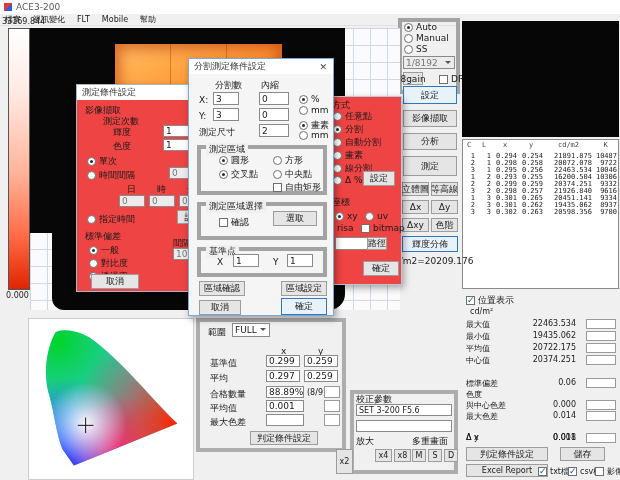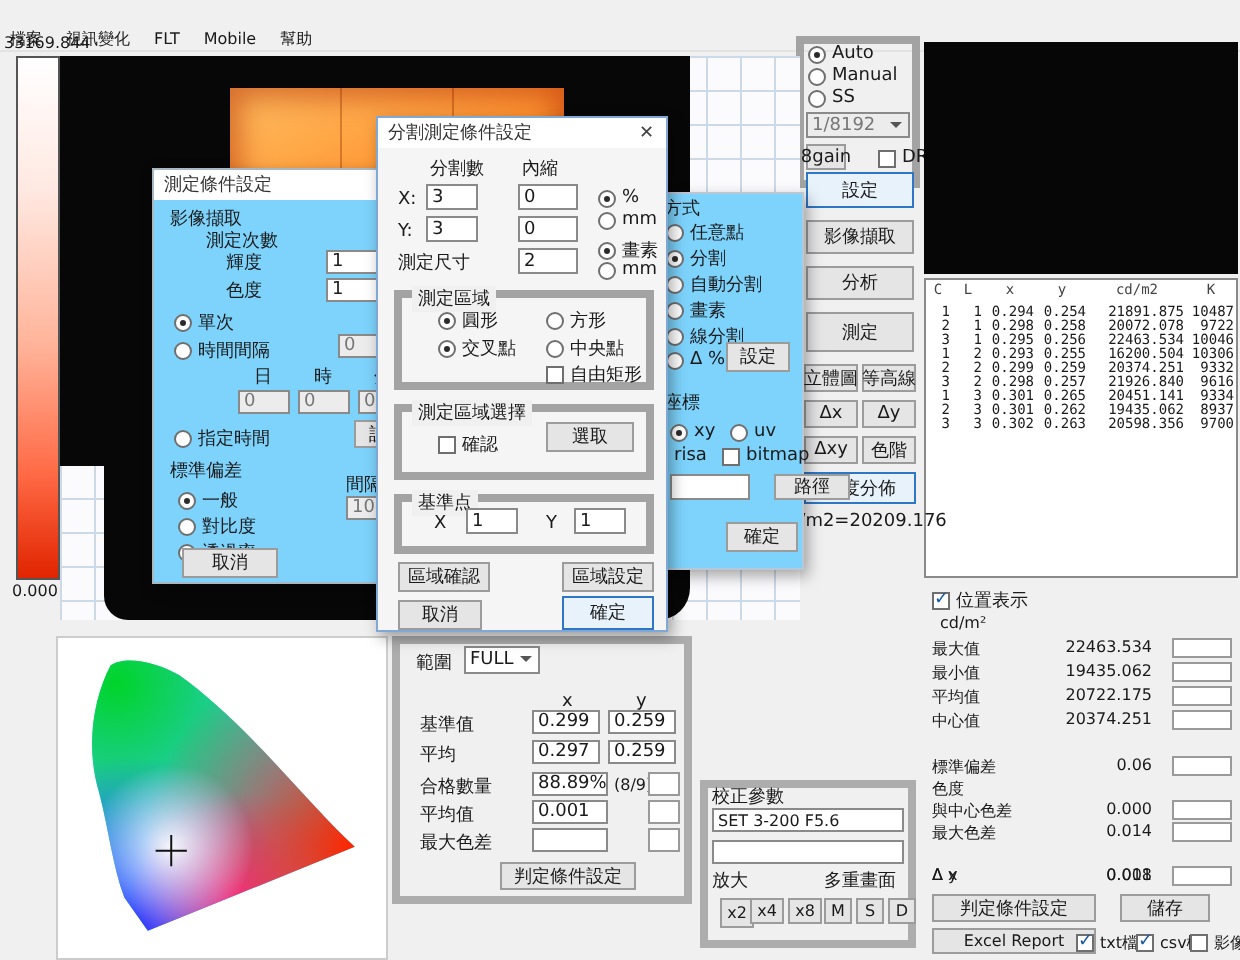--- a/index.html
+++ b/index.html
@@ -26,21 +26,21 @@
        position:relative;box-sizing:border-box}
   .rd i{border-radius:50%}
   .rd.on i:after{content:"";position:absolute;left:2px;top:2px;right:2px;bottom:2px;
        background:#2b2b2b;border-radius:50%}
   .ck.on i:after{content:"✓";position:absolute;left:0;top:-2px;font-size:9px;color:#1558a8}
   
   .gb{position:absolute;border:4px solid #a3a3a3;box-sizing:border-box}
   .gb>span{position:absolute;top:-6px;left:5px;background:#f0f0f0;padding:0 3px;
        font-size:9px;white-space:nowrap}
   
-  .dlg{position:absolute;background:#7dd3fc;border:1px solid #7fa8d6;
+  .dlg{position:absolute;background:#ef4444;border:1px solid #7fa8d6;
        box-shadow:2px 3px 7px rgba(0,0,0,.35);box-sizing:border-box}
   .tbar{position:absolute;left:0;top:0;right:0;height:15px;background:#fff;display:flex;
        align-items:center;padding-left:5px;font-size:9px;color:#333}
   .tbar .x{margin-left:auto;padding:0 6px;font-size:9px;color:#444}
   
   .grid{background-color:#fbfbfd;
         background-image:linear-gradient(#ccd9e6 1px,transparent 1px),
                          linear-gradient(90deg,#ccd9e6 1px,transparent 1px);
         background-size:17px 17px;overflow:hidden}
   .orange{background:linear-gradient(155deg,#ffc063 0%,#ff9633 30%,#f97e17 62%,#ee6a0c 100%);
@@ -58,20 +58,24 @@
   .sl{position:absolute;left:2px;top:0;white-space:nowrap}
   .sv{position:absolute;right:42px;top:0;white-space:nowrap}
   .sbox{position:absolute;right:2px;top:0;width:30px;height:10px;background:#fff;border:1px solid #9a9a9a;box-sizing:border-box}
   .sbox2{position:absolute;background:#fff;border:1px solid #9a9a9a;box-sizing:border-box}
 </style>
 </head>
 <body>
 
 <div id="app">
 
+  <div class="ab" style="left:0;top:0;width:620px;height:14px;background:#fff">
+    <div class="ab" style="left:4px;top:3px;width:8px;height:8px;background:linear-gradient(135deg,#e23a2e 50%,#2e5fe2 50%)"></div>
+    <span class="lab" style="left:16px;top:2px;color:#5a5a5a">ACE3-200</span>
+  </div>
 
   <div class="ab" style="left:0;top:14px;width:620px;height:11px;display:flex;gap:12px;padding-left:5px;align-items:center;border-bottom:1px solid #e2e2e2">
     <span class="sm">檔案</span>
     <span class="sm">視訊變化</span>
     <span class="sm">FLT</span>
     <span class="sm">Mobile</span>
     <span class="sm">幫助</span>
   </div>
 
   <span class="lab sm" style="left:2px;top:17px">33169.844</span>
@@ -130,21 +134,21 @@
       </span>
     <span class="ck on" style="left:114px;top:126px">
         <i></i>
         <b>risa</b>
       </span>
     <span class="ck" style="left:150px;top:126px">
         <i></i>
         <b>bitmap</b>
       </span>
     <div class="fld" style="left:124px;top:140px;width:40px;height:13px"></div>
-    <div class="btn" style="left:176px;top:140px;width:38px;height:13px">路徑</div>
+    <div class="btn" style="left:156px;top:140px;width:20px;height:13px">路徑</div>
     <div class="btn" style="left:152px;top:164px;width:36px;height:15px">確定</div>
   </div>
 
   <div class="dlg" style="left:76px;top:84px;width:136px;height:208px;z-index:8;border-color:#a9b6c4">
     <div class="tbar">
       <span>測定條件設定</span>
     </div>
     <span class="lab" style="left:8px;top:20px">影像擷取</span>
     <span class="lab" style="left:26px;top:31px">測定次數</span>
     <span class="lab" style="left:36px;top:42px">輝度</span>
@@ -507,21 +511,21 @@
   <span class="lab" style="left:210px;top:417px">最大色差</span>
   <div class="fld" style="left:266px;top:414px;width:38px;height:12px"></div>
   <span class="sbox2" style="left:324px;top:414px;width:16px;height:12px"></span>
   <div class="btn" style="left:250px;top:431px;width:68px;height:14px">判定條件設定</div>
 
   <div class="gb" style="left:350px;top:390px;width:108px;height:84px;border-color:#adadad"></div>
   <span class="lab" style="left:356px;top:394px">校正參數</span>
   <div class="fld" style="left:356px;top:404px;width:96px;height:12px;font-size:8px">SET 3-200 F5.6</div>
   <div class="fld" style="left:356px;top:420px;width:96px;height:12px"></div>
   <span class="lab" style="left:356px;top:436px">放大</span>
-  <div class="btn" style="left:360px;top:449px;width:17px;height:15px;font-size:8px">x2</div>
+  <div class="btn" style="left:336px;top:449px;width:17px;height:25px;font-size:8px">x2</div>
   <div class="btn" style="left:375px;top:449px;width:17px;height:13px;font-size:8px">x4</div>
   <div class="btn" style="left:394px;top:449px;width:17px;height:13px;font-size:8px">x8</div>
   <span class="lab" style="left:412px;top:436px">多重畫面</span>
   <div class="btn" style="left:412px;top:449px;width:14px;height:13px;font-size:8px">M</div>
   <div class="btn" style="left:428px;top:449px;width:14px;height:13px;font-size:8px">S</div>
   <div class="btn" style="left:444px;top:449px;width:14px;height:13px;font-size:8px">D</div>
 
 </div>
 
 </body></html>

